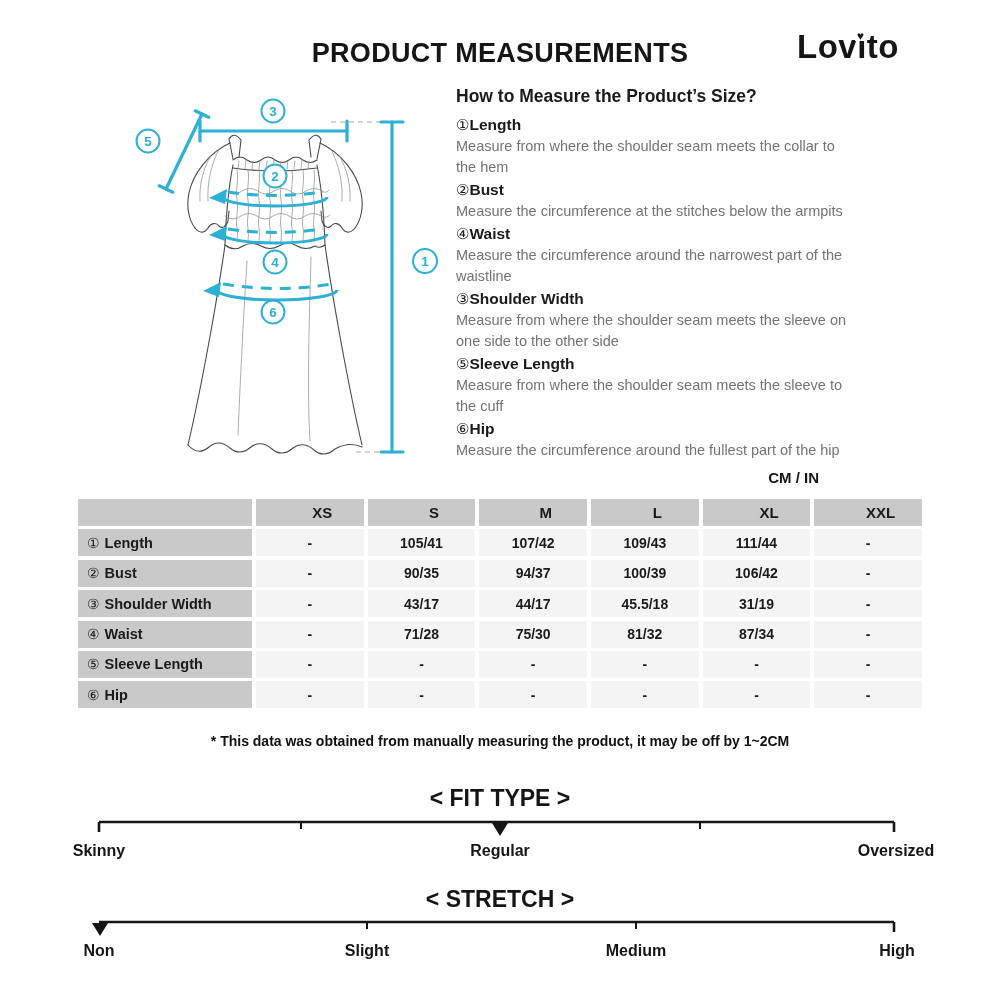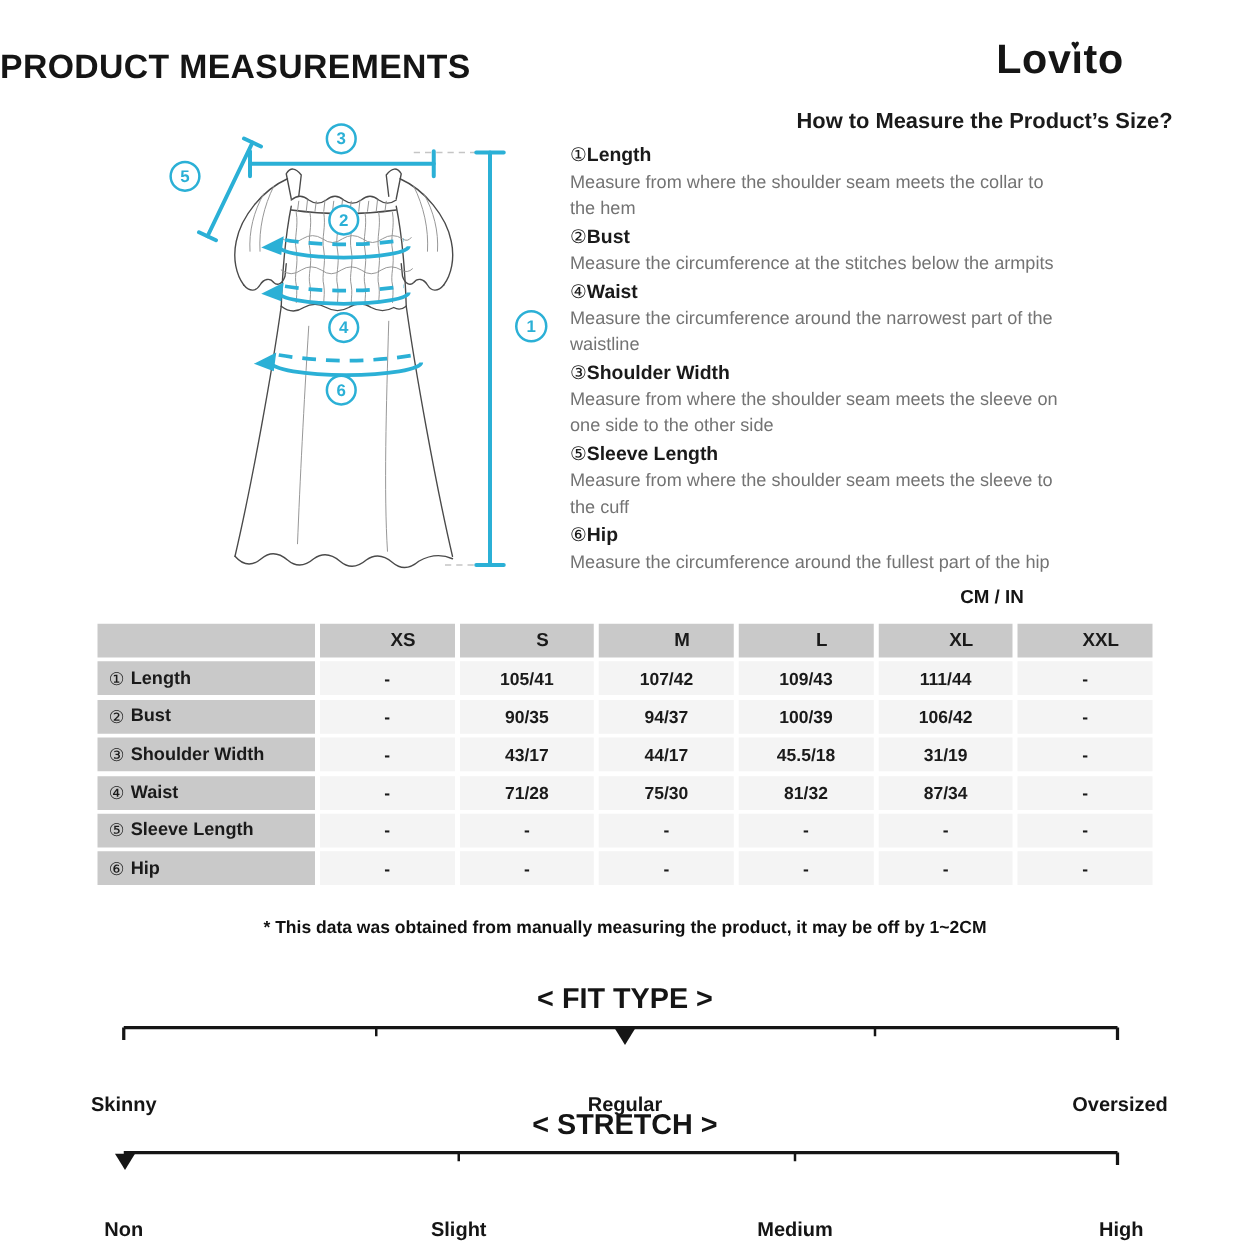--- a/index.html
+++ b/index.html
@@ -1,46 +1,46 @@
 <!DOCTYPE html>
 <html><head>
 <meta charset="utf-8">
 <style>
   html,body{margin:0;padding:0;background:#fff;}
   .page{position:relative;width:1000px;height:1000px;background:#fff;overflow:hidden;
         font-family:"Liberation Sans",sans-serif;color:#151515;}
   
-  .title{position:absolute;top:38px;left:0;width:100%;
+  .title{position:absolute;top:38px;left:0;width:100%;text-align:center;
          font-size:27px;font-weight:bold;letter-spacing:.3px;}
   .logo{position:absolute;top:28px;left:797px;font-size:33px;font-weight:bold;letter-spacing:.5px;}
   .logo-heart{position:absolute;left:58px;top:3px;width:11px;height:10px;background:#fff;
               font-size:12px;line-height:10px;text-align:center;color:#151515;}
   
   .guide{position:absolute;left:456px;top:86px;width:482px;}
-  .guide h2{margin:0 0 7px 0;font-size:17.5px;font-weight:bold;color:#1a1a1a;text-align:right;}
+  .guide h2{margin:0 0 7px 0;font-size:17.5px;font-weight:bold;color:#1a1a1a;}
   .gitem-title{font-size:15.5px;font-weight:bold;line-height:22px;color:#1a1a1a;}
   .gnum{font-weight:normal;font-size:15px;}
   .gdesc{font-size:14.5px;line-height:21px;color:#737373;white-space:pre-line;margin-bottom:1px;}
   
   .units{position:absolute;top:469px;left:0;width:819px;text-align:right;
          font-weight:bold;font-size:15px;}
   .mtable{position:absolute;left:78px;top:499px;width:844px;display:grid;
           grid-template-columns:174px repeat(6,1fr);gap:3.4px 4px;}
   .cell{height:27px;display:flex;align-items:center;justify-content:center;
         font-weight:bold;font-size:14px;background:#f4f4f4;color:#1a1a1a;}
   .cell.hd{background:#c9c9c9;font-size:15px;padding-left:25px;}
   .cell.lbl{background:#c9c9c9;justify-content:flex-start;padding-left:9px;font-size:14.5px;}
   .lblnum{font-weight:normal;margin-right:5px;font-size:14px;}
   
   .footnote{position:absolute;top:733px;left:0;width:100%;text-align:center;
             font-weight:bold;font-size:14px;color:#111;}
   
   .scale-h{position:absolute;left:0;width:100%;text-align:center;font-weight:bold;font-size:23px;}
   .scale-svg{position:absolute;left:0;width:1000px;height:30px;}
-  .scale-lbl{position:absolute;transform:translateX(-50%);font-weight:bold;font-size:16px;white-space:nowrap;margin-top:34px;}
+  .scale-lbl{position:absolute;transform:translateX(-50%);font-weight:bold;font-size:16px;white-space:nowrap;}
   
   .diagram{position:absolute;left:115px;top:85px;}
   .sk{stroke:#4a4a4a;stroke-width:1.1;fill:none;stroke-linejoin:round;stroke-linecap:round;}
   .skl{stroke:#909090;stroke-width:.75;fill:none;stroke-linejoin:round;stroke-linecap:round;}
   .ann{stroke:#2bb0d6;fill:none;stroke-linecap:round;stroke-width:3.2;}
   .ann-arc{stroke:#2bb0d6;fill:none;stroke-width:3;}
   .ann-dash{stroke:#2bb0d6;fill:none;stroke-width:3;stroke-dasharray:11 8;}
   .ann-fill{fill:#2bb0d6;stroke:none;}
   .mcirc{fill:#fff;stroke:#2bb0d6;stroke-width:2;}
   .mnum{fill:#2bb0d6;font-family:"Liberation Sans",sans-serif;font-size:13.5px;font-weight:bold;text-anchor:middle;}

